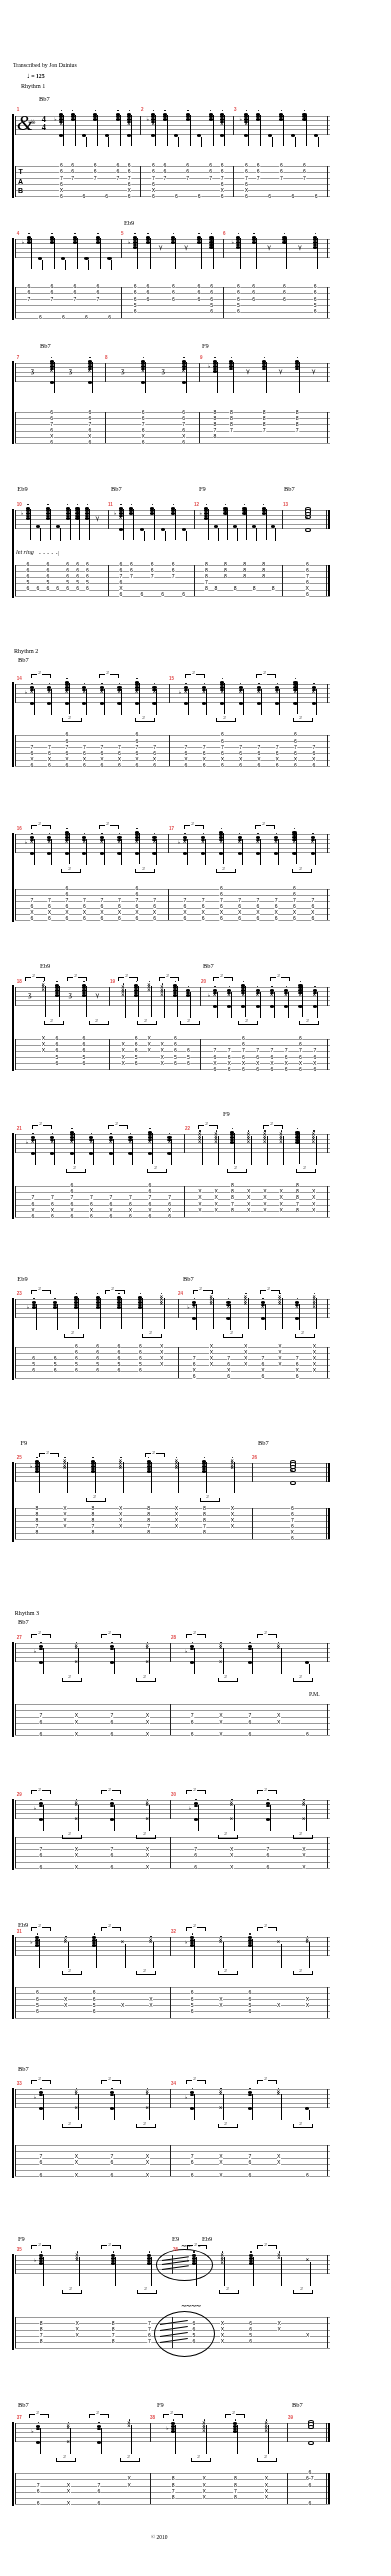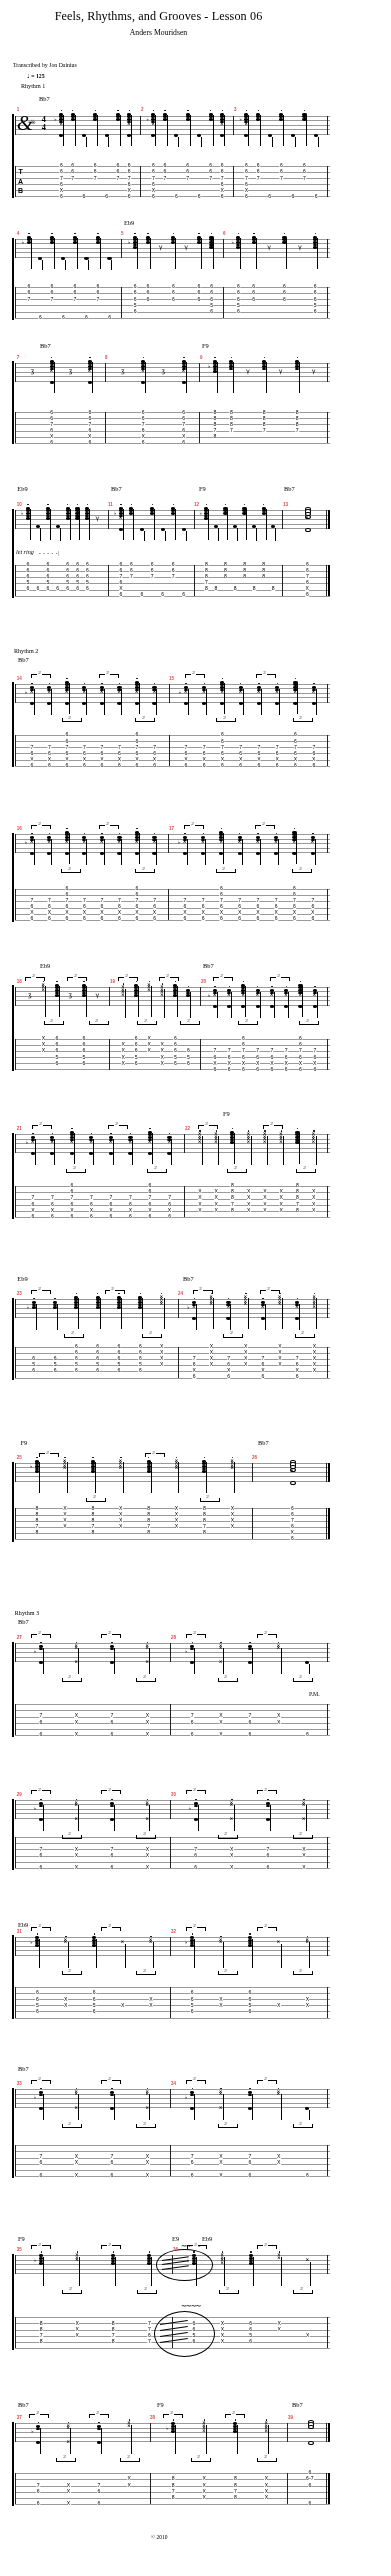--- a/index.html
+++ b/index.html
@@ -43,24 +43,20 @@
   .lrdash{position:absolute;font-size:5.1px;letter-spacing:0.6px;}
   .pm{position:absolute;font-size:5.8px;}
   .squig{position:absolute;font-family:"DejaVu Sans",sans-serif;font-weight:700;font-size:7px;letter-spacing:-1px;}
   .oval{position:absolute;border:0.8px solid #000;border-radius:50%;}
   .sldline{position:absolute;height:0.6px;background:#000;transform:rotate(-8deg);transform-origin:left center;}
 </style>
 </head>
 <body>
 
 <div class="page" id="page">
-  <div class="titleblock">
-    <div class="title">Feels, Rhythms, and Grooves - Lesson 06</div>
-    <div class="subtitle">Anders Mouridsen</div>
-  </div>
   <div class="transcr">Transcribed by Jon Dainius</div>
   <div class="tempo"><span class="tnote">♩</span> <span>= 125</span></div>
   <div class="copy">© 2010</div>
 <div class="sline" style="left: 15.4px; top: 116px; width: 315px;"></div>
     <div class="sline" style="left: 15.4px; top: 120px; width: 315px;"></div>
     <div class="sline" style="left: 15.4px; top: 125px; width: 315px;"></div>
     <div class="sline" style="left: 15.4px; top: 129px; width: 315px;"></div>
     <div class="sline" style="left: 15.4px; top: 134px; width: 315px;"></div>
     <div class="tline" style="left: 15.4px; top: 166px; width: 315px;"></div>
     <div class="tline" style="left: 15.4px; top: 172px; width: 315px;"></div>

